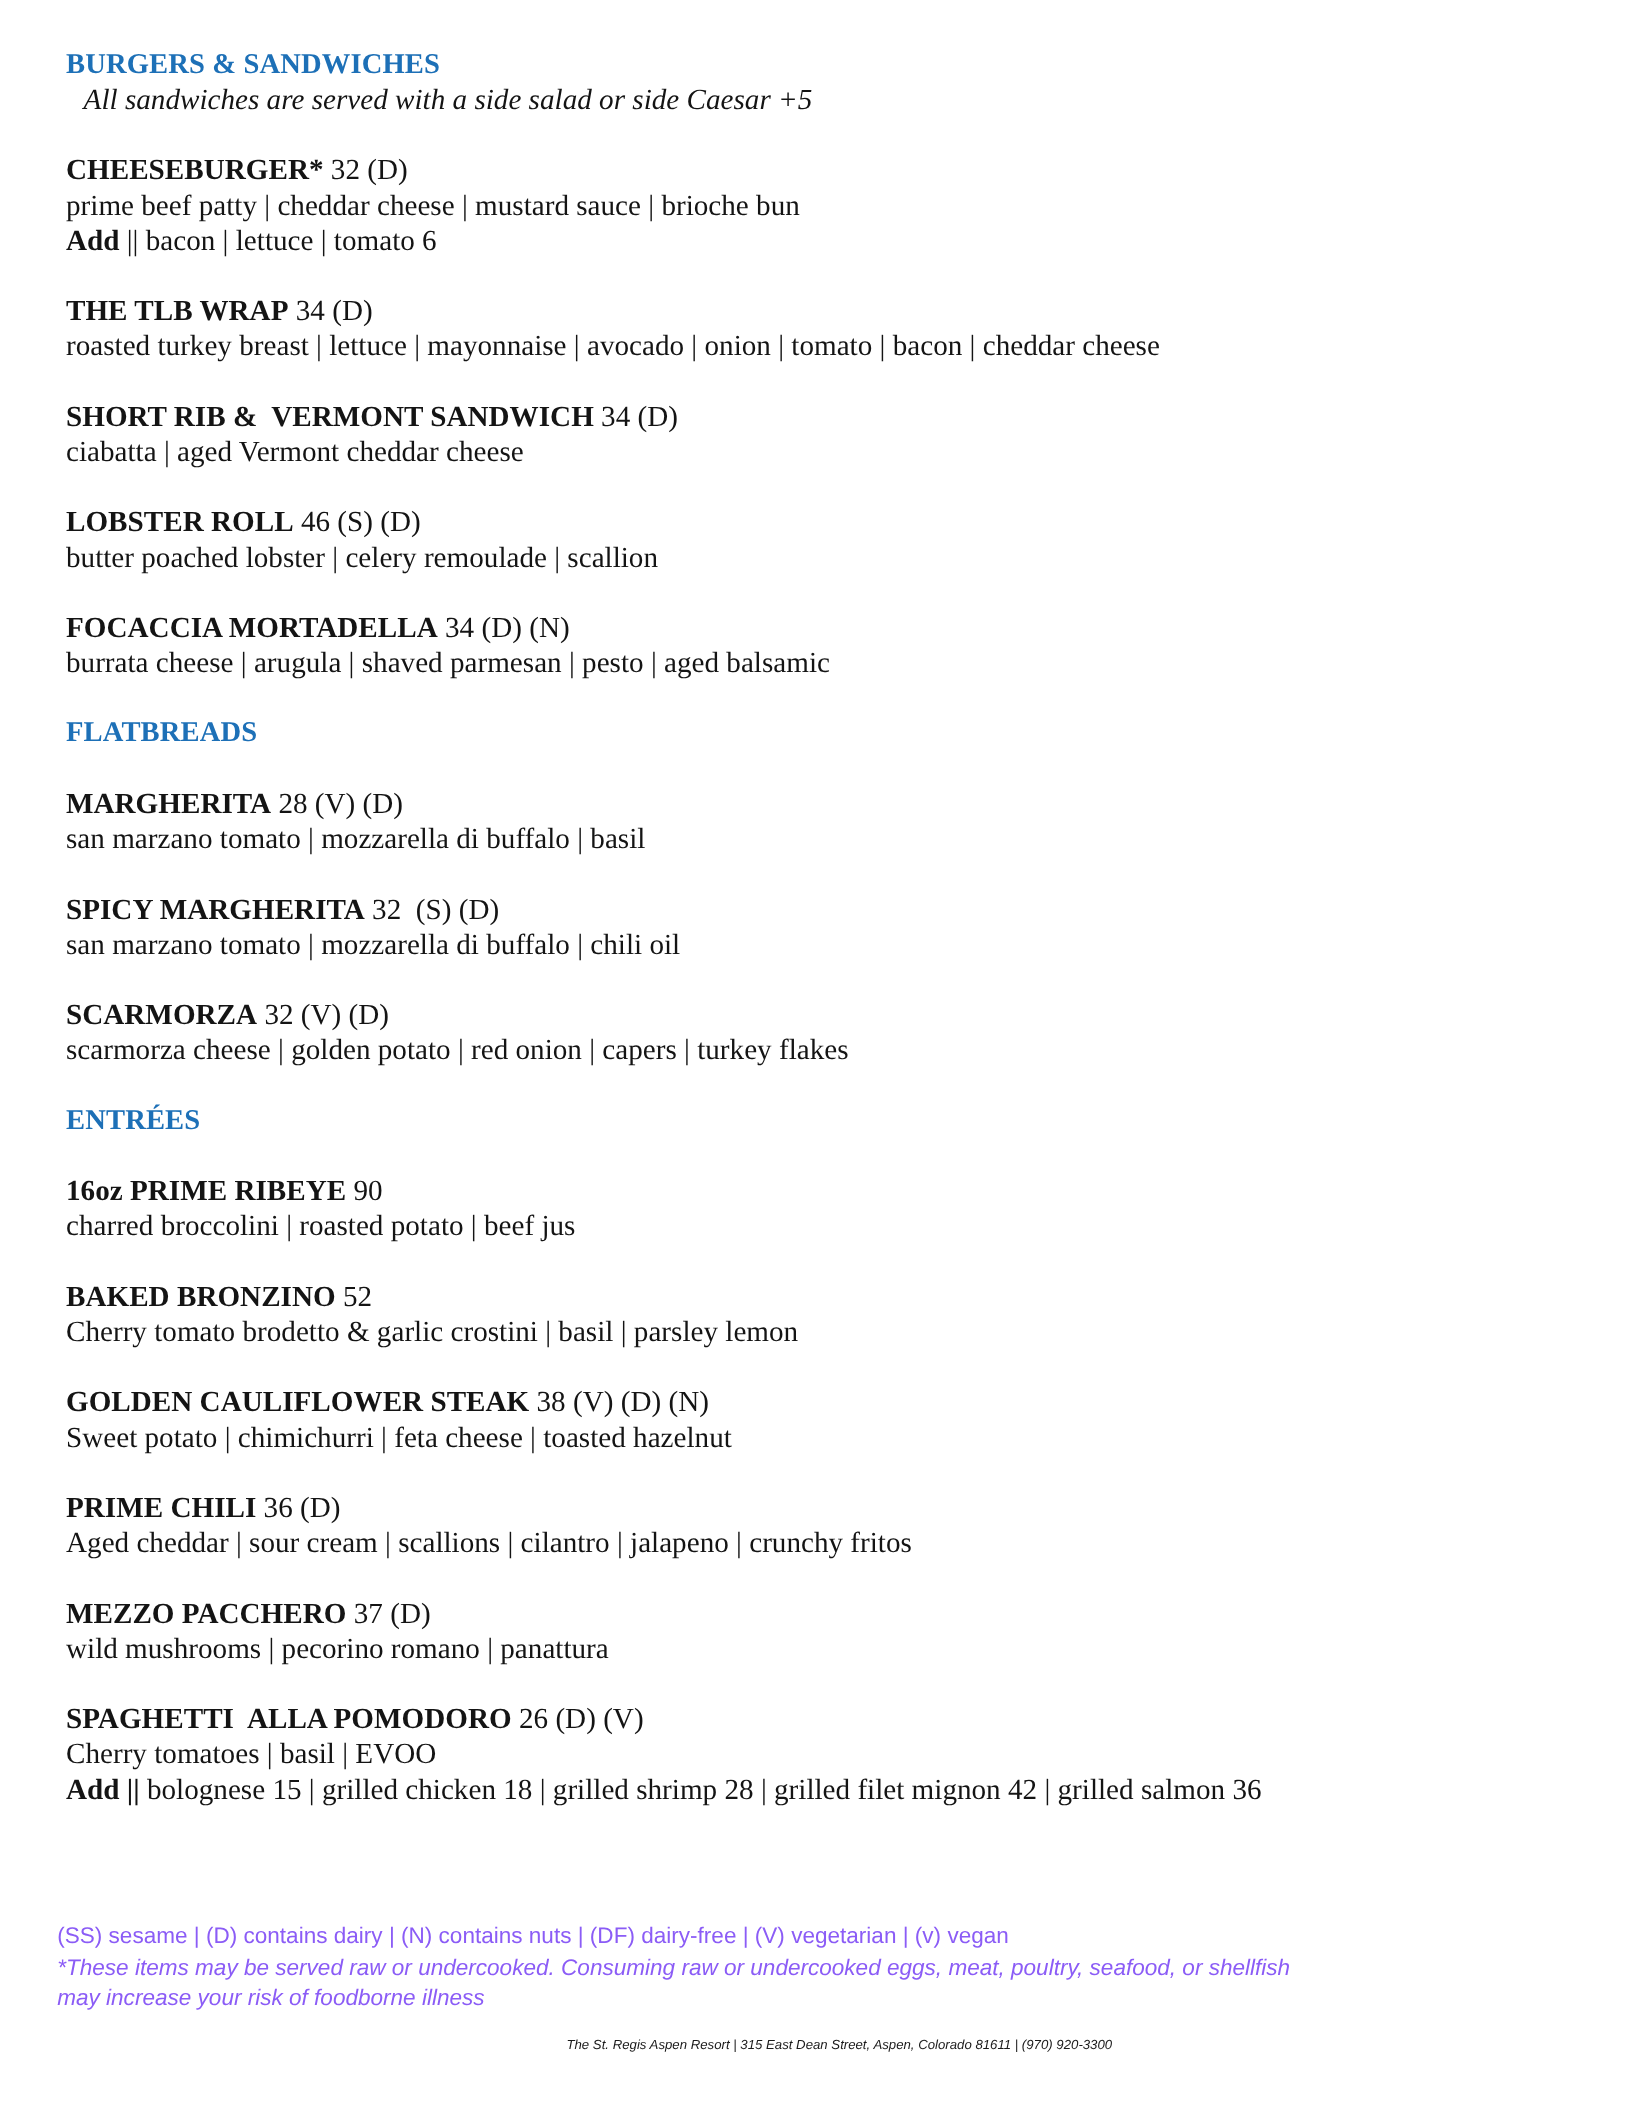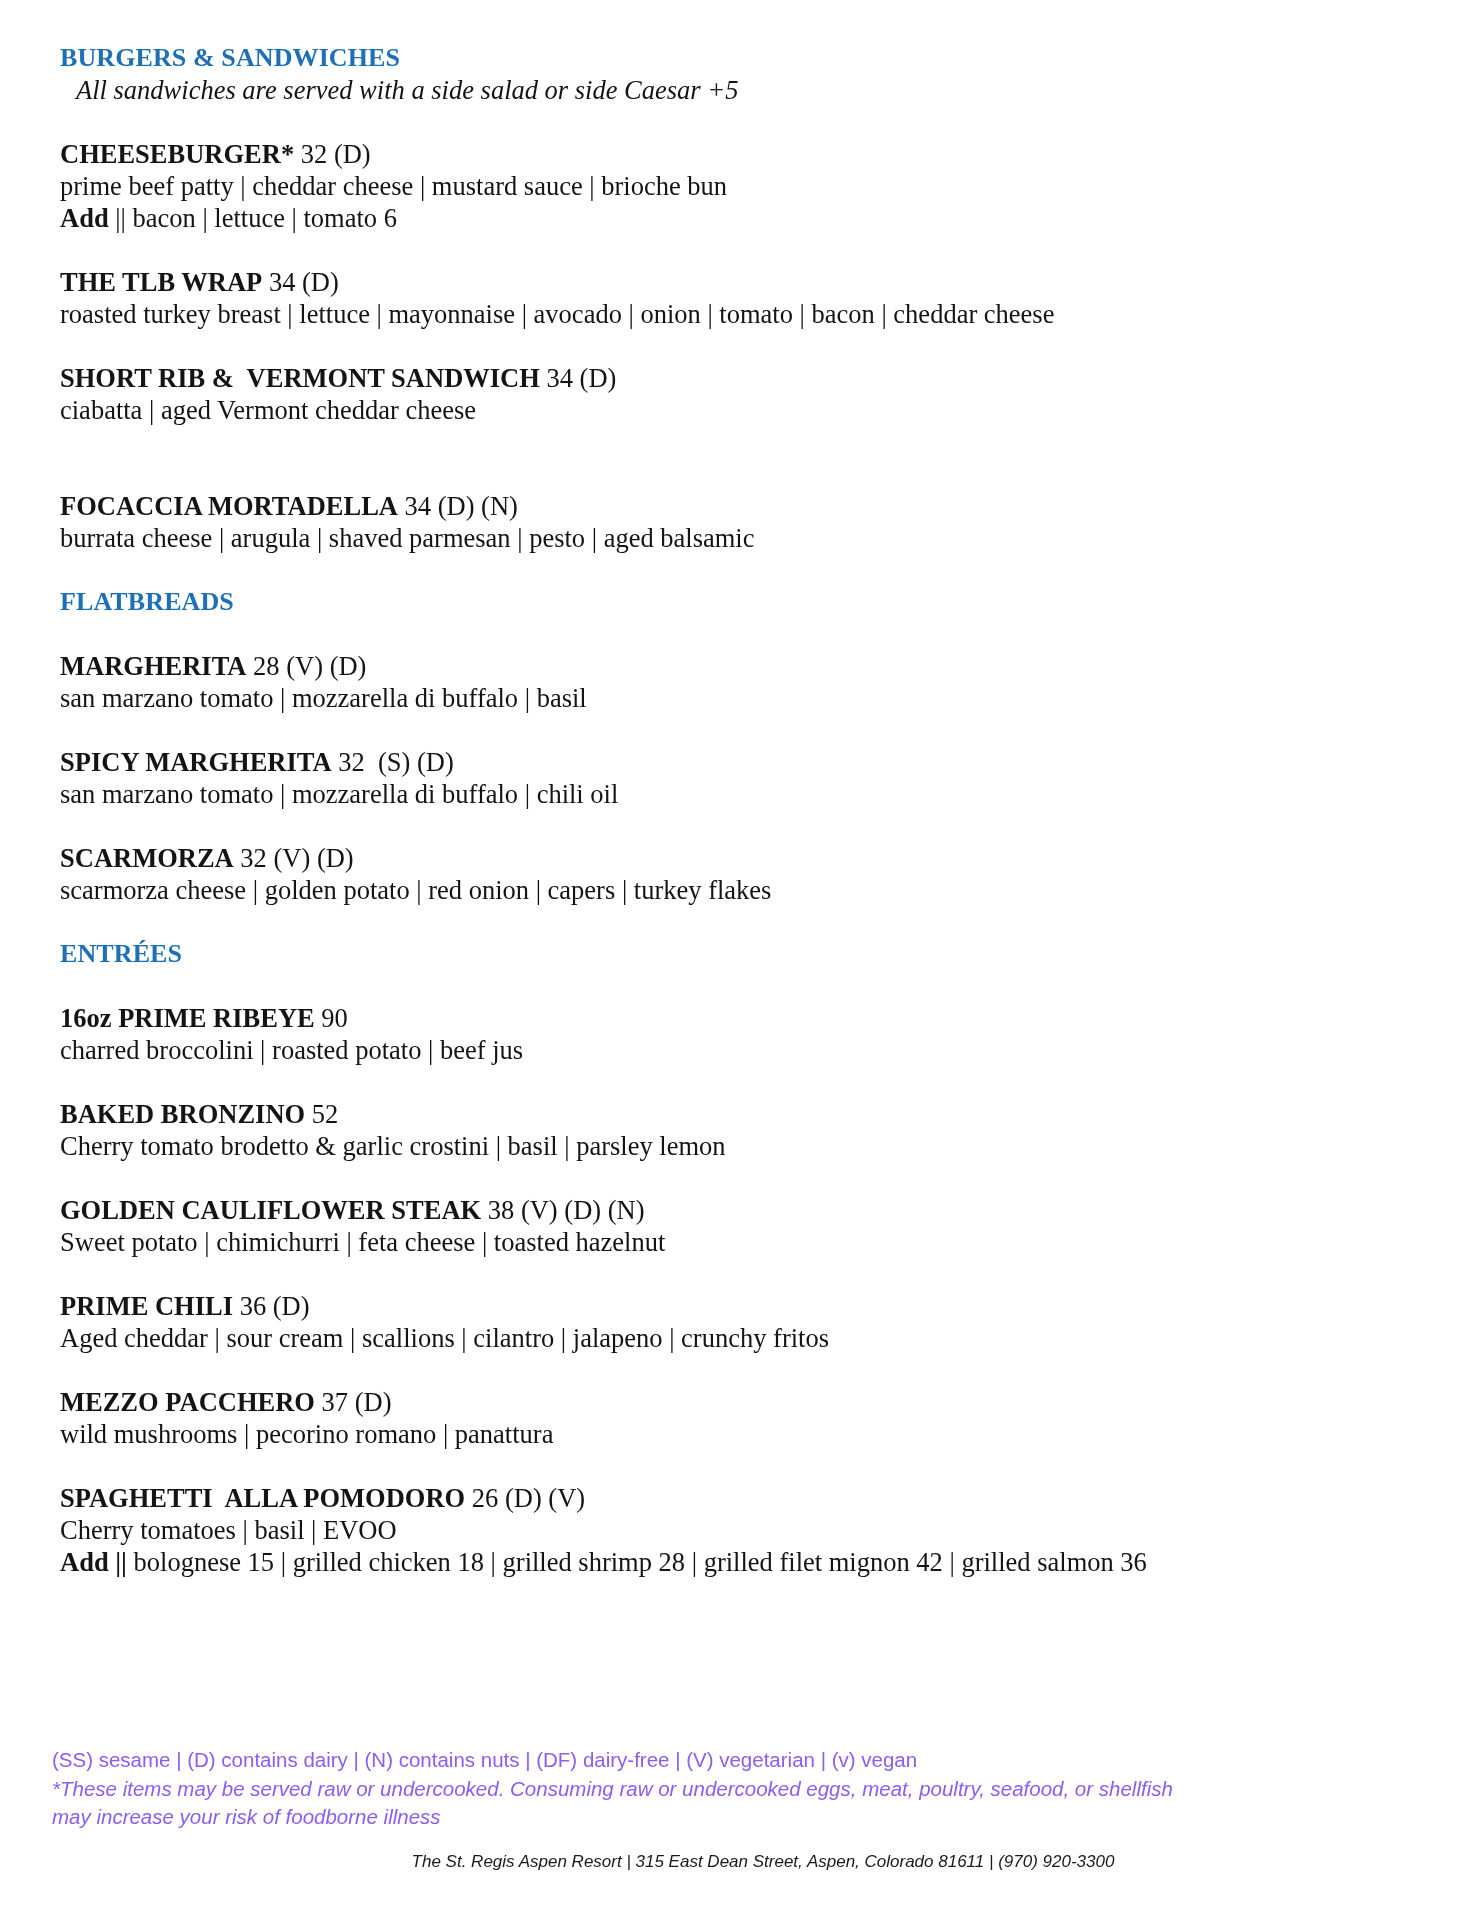--- a/index.html
+++ b/index.html
@@ -12,21 +12,21 @@
   .section-note { font-style: italic; margin-left: 16px; }
   .item-name { font-weight: bold; margin-top: 43px; }
   .add-label { font-weight: bold; text-align: center; }
   .legend { position: absolute; left: 52px; top: 1745px; width: 1380px;
             font-family: "Liberation Sans", "DejaVu Sans", sans-serif; font-size: 20.5px; color: #8b5cf6; }
   .legend .lline { height: 28px; line-height: 28px; white-space: pre; }
   .legend .allergens { height: 30px; line-height: 30px; }
   .legend .warning { font-style: italic; }
   .footer { position: absolute; left: 0; width: 1484px; top: 1852px; text-align: center;
             font-family: "Liberation Sans", "DejaVu Sans", sans-serif; font-style: italic;
-            font-size: 17px; color: #1a1a1a; padding-left: 42px; box-sizing: border-box; }
+            font-size: 12px; color: #1a1a1a; padding-left: 42px; box-sizing: border-box; }
 </style>
 </head>
 <body>
 
 <div class="page">
 
   <div>
     <div class="line section-heading">BURGERS &amp; SANDWICHES</div>
     <div class="line section-note">All sandwiches are served with a side salad or side Caesar +5</div>
     <div class="blank"></div>
@@ -43,20 +43,24 @@
       <div class="line">roasted turkey breast | lettuce | mayonnaise | avocado | onion | tomato | bacon | cheddar cheese</div>
     </div>
     <div class="blank"></div>
 
     <div>
       <div class="line"><span class="item-name">SHORT RIB &amp;  VERMONT SANDWICH</span><span> 34 (D)</span></div>
       <div class="line">ciabatta | aged Vermont cheddar cheese</div>
     </div>
     <div class="blank"></div>
 
+    <div>
+      <div class="line"><span class="item-name">LOBSTER ROLL</span><span> 46 (S) (D)</span></div>
+      <div class="line">butter poached lobster | celery remoulade | scallion</div>
+    </div>
     <div class="blank"></div>
 
     <div>
       <div class="line"><span class="item-name">FOCACCIA MORTADELLA</span><span> 34 (D) (N)</span></div>
       <div class="line">burrata cheese | arugula | shaved parmesan | pesto | aged balsamic</div>
     </div>
     <div class="blank"></div>
   </div>
 
   <div>

